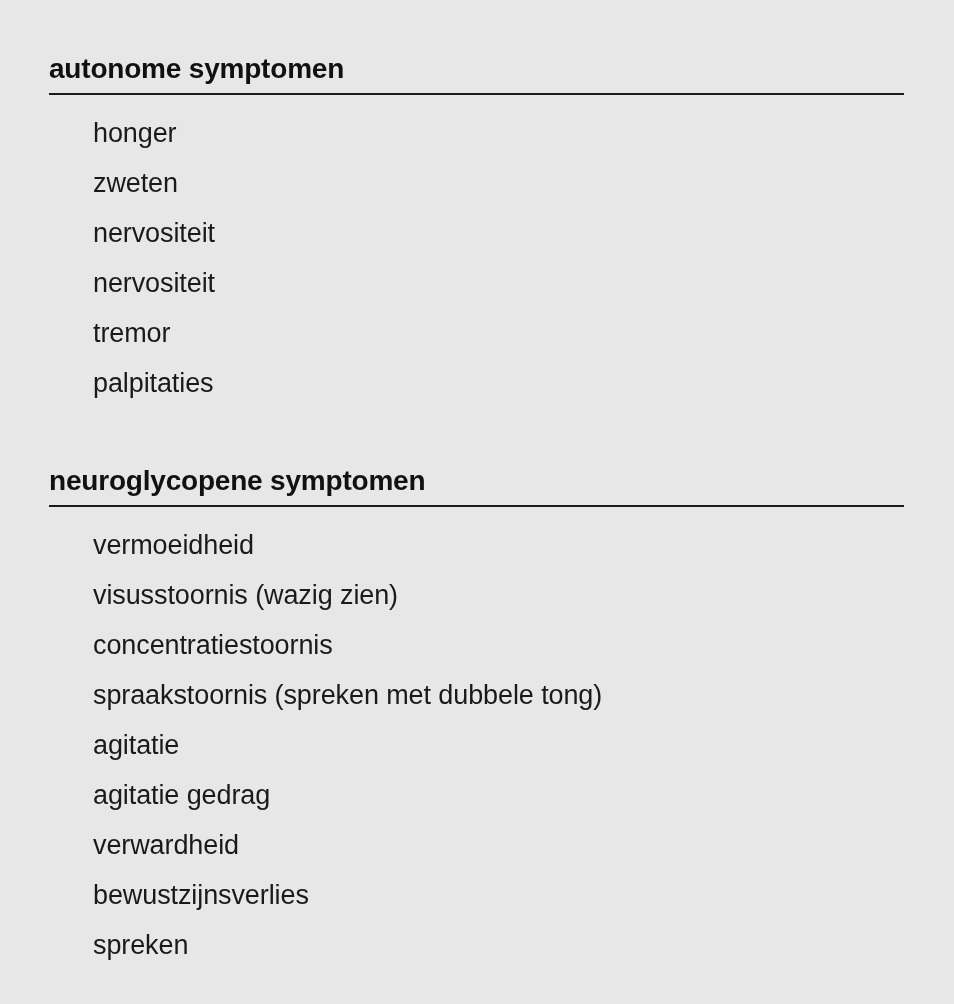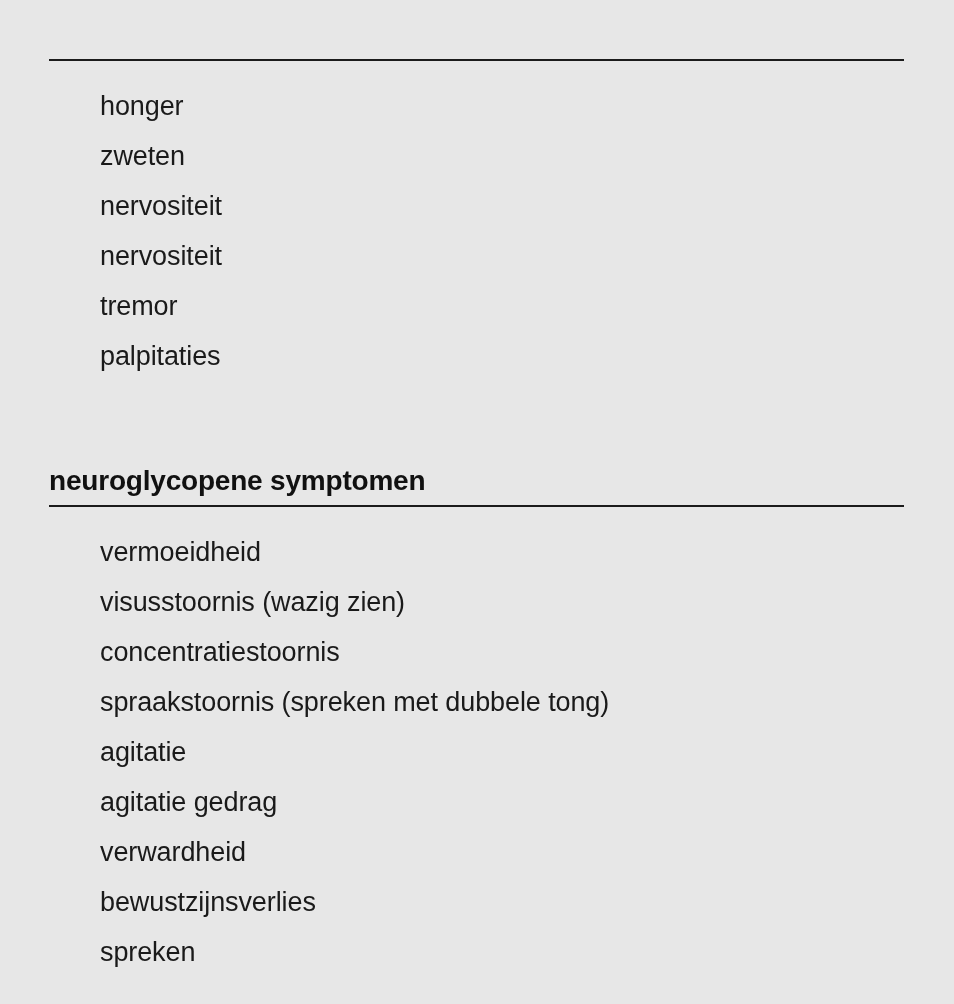--- a/index.html
+++ b/index.html
@@ -41,40 +41,41 @@
   }
   .title-rule {
     width: 855px;
     height: 0;
     border-top: 2px solid #1b1b1b;
     margin-top: 7px;
     margin-bottom: 0;
   }
   .symptom-list {
     list-style: none;
-    margin: 16px;
+    margin: 9px;
     padding: 0;
     padding-left: 35px;
     padding-top: 4px;
   }
   .symptom-list li {
     font-size: 27px;
     line-height: 50px;
     font-weight: normal;
     color: #1a1a1a;
     white-space: nowrap;
     letter-spacing: -0.1px;
   }
 </style>
 </head>
 <body>
 
 <div class="page">
 
   <div class="section section-autonome">
+    <h2 class="section-title">autonome symptomen</h2>
     <div class="title-rule"></div>
     <ul class="symptom-list">
       <li>honger</li>
       <li>zweten</li>
       <li>nervositeit</li>
       <li>nervositeit</li>
       <li>tremor</li>
       <li>palpitaties</li>
     </ul>
   </div>

